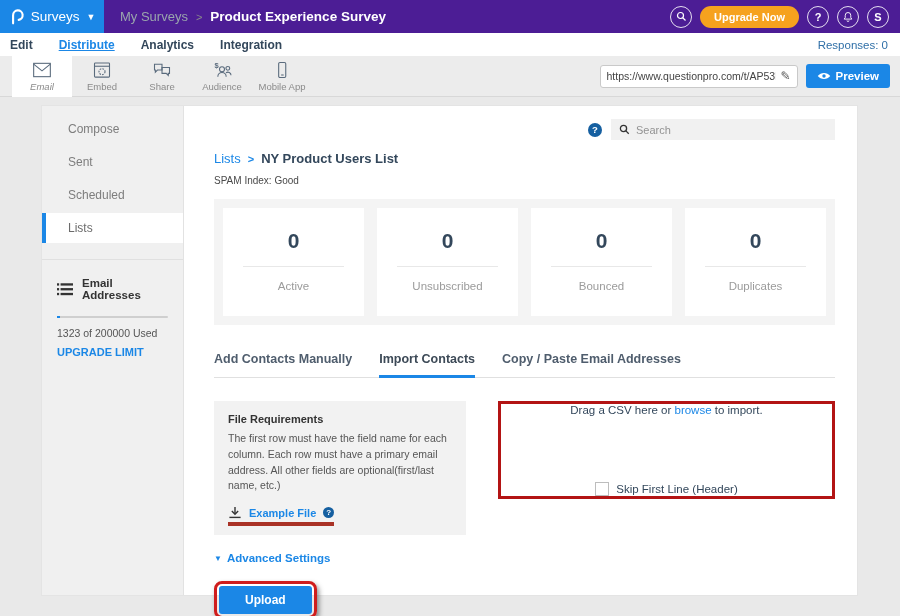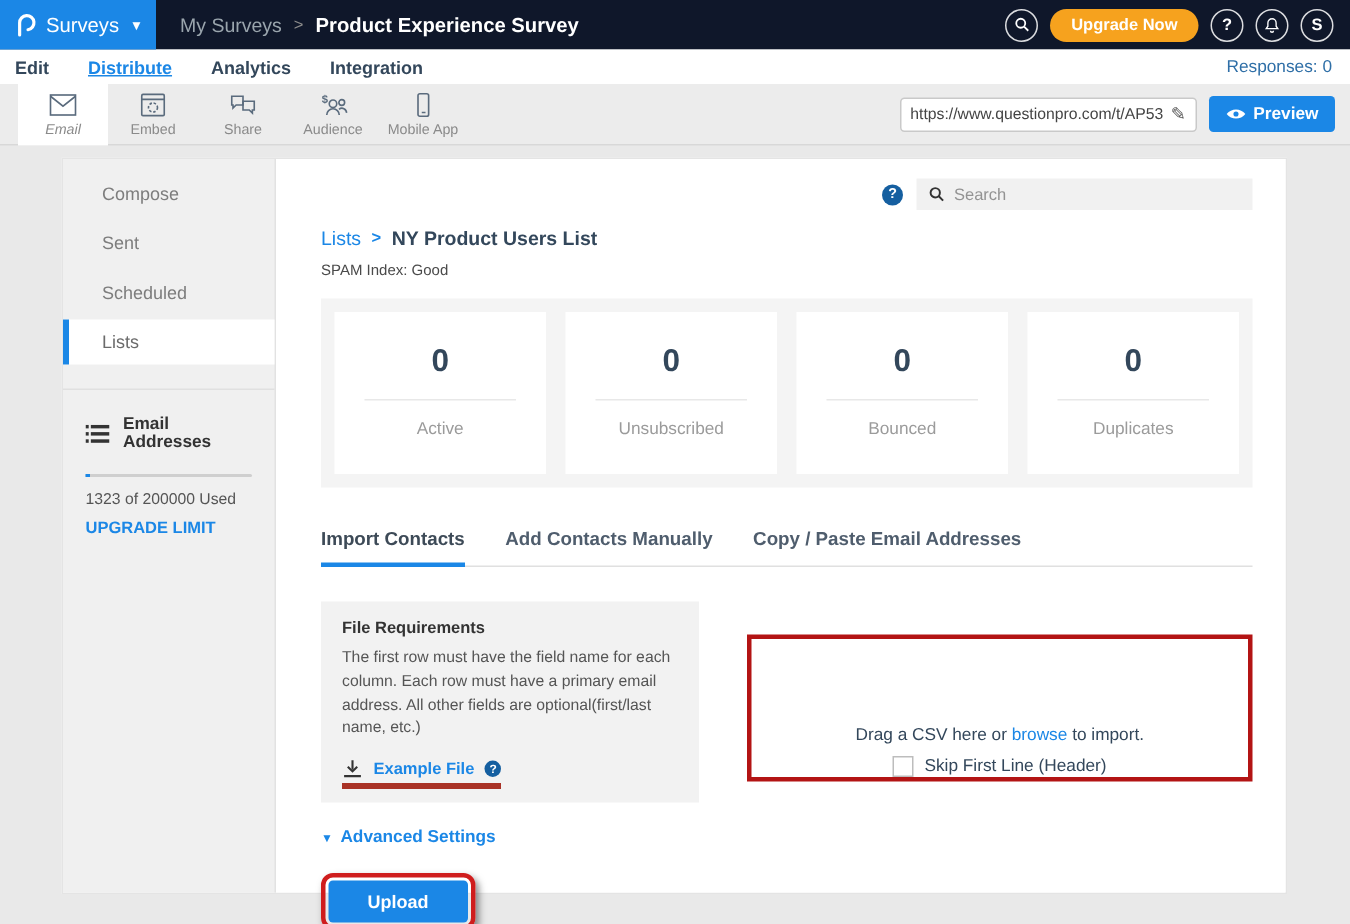--- a/index.html
+++ b/index.html
@@ -7,21 +7,21 @@
   body {
     font-family:"Liberation Sans", sans-serif;
     background:#e9e9e9;
     position:relative;
     overflow:hidden;
     color:#333;
   }
   svg { display:block; }
 
   
-  .topbar { height:33px; background:#0f172a; display:flex; align-items:center; }
+  .topbar { height:33px; background:#4c1d95; display:flex; align-items:center; }
   .logo-block { width:104px; height:33px; background:#1b87e6; display:flex; align-items:center; justify-content:center; gap:7px; cursor:pointer; }
   .logo-block .brand { color:#fff; font-size:13.5px; }
   .logo-block .caret { color:#fff; font-size:9px; }
   .tb-crumbs { display:flex; align-items:center; gap:8px; margin-left:16px; font-size:13px; }
   .tb-parent { color:#9aa5ad; cursor:pointer; }
   .tb-sep { color:#8b8b8b; font-size:11px; }
   .tb-title { color:#fff; font-weight:bold; font-size:13.5px; }
   .tb-right { margin-left:auto; display:flex; gap:8px; padding-right:11px; }
   .circle-btn { width:22px; height:22px; border-radius:50%; border:1.5px solid rgba(255,255,255,.85); color:#fff;
     display:flex; align-items:center; justify-content:center; font-size:11px; font-weight:bold; cursor:pointer; background:transparent; }
@@ -91,21 +91,21 @@
   .filereq { width:252px; background:#f2f2f2; padding:12px 14px 9px; flex-shrink:0; }
   .filereq .fr-title { font-size:11px; font-weight:bold; color:#333; }
   .filereq .fr-body { margin-top:6px; font-size:10.5px; color:#555; line-height:1.5; }
   .example-row { margin-top:12px; display:flex; align-items:center; gap:7px; }
   .example-link { font-size:11px; font-weight:bold; color:#1b87e6; cursor:pointer; }
   .q-badge { width:11px; height:11px; border-radius:50%; background:#155fa0; color:#fff; font-size:8px; font-weight:bold;
     display:flex; align-items:center; justify-content:center; cursor:pointer; }
   .red-underline { margin-top:3px; width:106px; height:4px; background:#a93226; }
 
   .dropzone { flex:1; height:98px; border:3px solid #b31414; background:#fff; display:flex; flex-direction:column;
-    align-items:center; justify-content:flex-end; gap:8px; cursor:pointer;margin-top:22px; }
+    align-items:center; justify-content:space-between; gap:8px; cursor:pointer; }
   .dz-line1 { font-size:11.5px; color:#33475b; }
   .dz-line1 .browse { color:#1b87e6; cursor:pointer; }
   .dz-line2 { display:flex; align-items:center; gap:7px; }
   .dz-check { appearance:none; -webkit-appearance:none; width:14px; height:14px; border:1px solid #bdbdbd; background:#fff; cursor:pointer; margin:0; }
   .dz-lbl { font-size:11.5px; color:#33475b; }
 
   .advanced { margin-top:17px; display:inline-flex; align-items:center; gap:5px; color:#1b87e6; font-size:11.5px; font-weight:bold; cursor:pointer; }
   .advanced .acaret { font-size:8px; }
 
   .upload-wrap { margin-top:16px; display:inline-block; border:3px solid #cf1d1d; border-radius:8px; padding:2px;
@@ -299,22 +299,22 @@
         <div class="stat-lbl">Bounced</div>
       </div>
       <div class="stat-card">
         <div class="stat-val">0</div>
         <div class="stat-div"></div>
         <div class="stat-lbl">Duplicates</div>
       </div>
     </div>
 
     <div class="tabs">
+      <div class="tab">Add Contacts Manually</div>
       <div class="tab active">Import Contacts</div>
-      <div class="tab">Add Contacts Manually</div>
       <div class="tab">Copy / Paste Email Addresses</div>
     </div>
 
     <div class="cols">
       <div class="filereq">
         <div class="fr-title">File Requirements</div>
         <div class="fr-body">The first row must have the field name for each column. Each row must have a primary email address. All other fields are optional(first/last name, etc.)</div>
         <div class="example-row">
           <span>
             <svg width="14" height="13" viewBox="0 0 20 18" class="icon-sm" stroke="#777" stroke-width="2">

